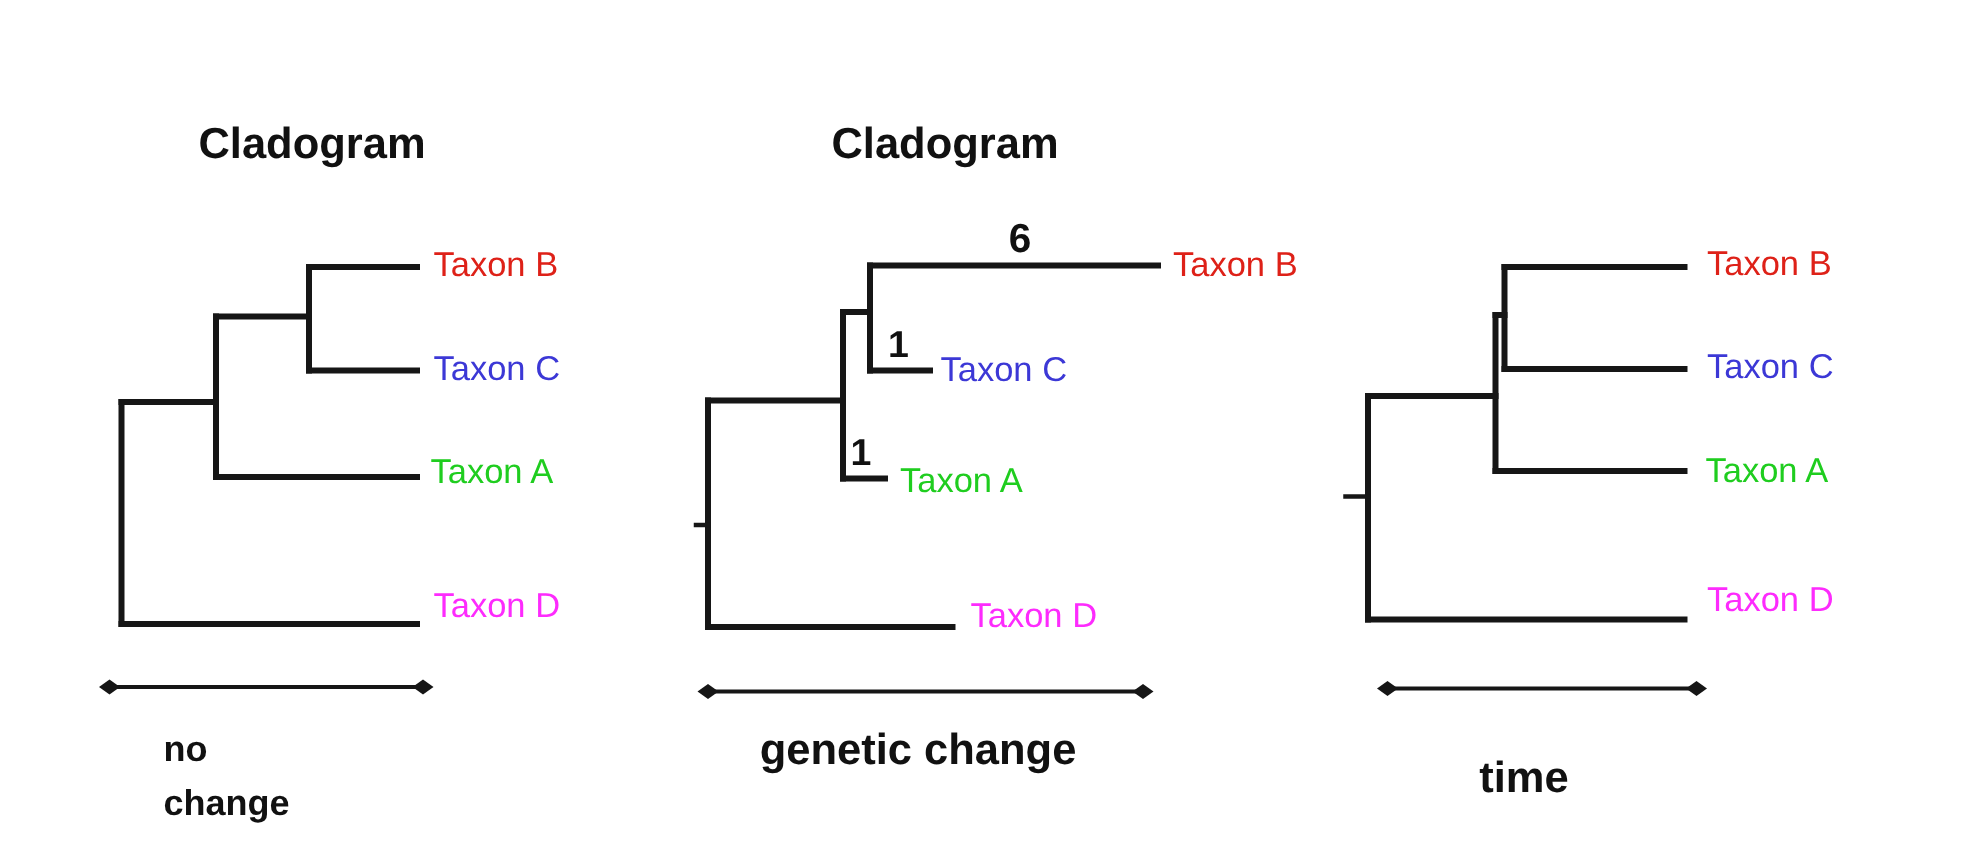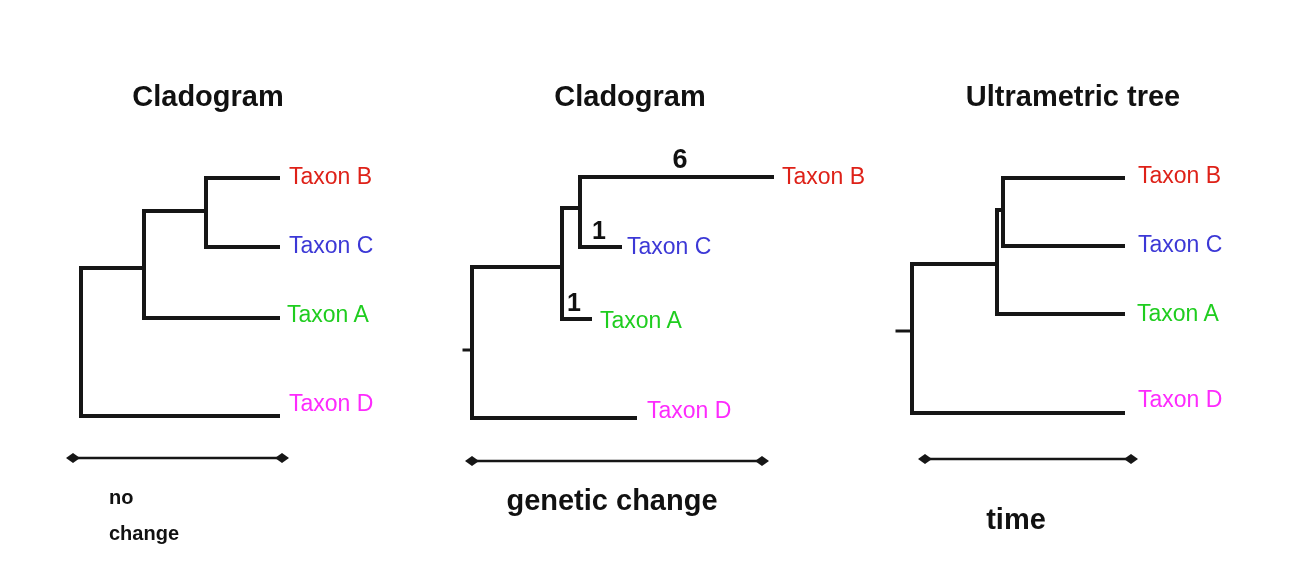--- a/index.html
+++ b/index.html
@@ -12,21 +12,21 @@
   .tree line { stroke:#161616; stroke-width:4; stroke-linecap:square; }
   .tree line.tick { stroke-width:3; }
   .axis-arrow line { stroke:#161616; stroke-width:2.6; stroke-linecap:butt; }
   .axis-arrow polygon { fill:#161616; stroke:none; }
   .txt { position:absolute; white-space:nowrap; color:#111111; line-height:1.05; }
   .panel-title { font-size:29px; font-weight:bold; transform:translateX(-50%); }
   .taxon-label { font-size:23px; font-weight:normal; }
   .branch-num { font-weight:bold; transform:translateX(-50%); }
   .num-big { font-size:27px; }
   .num-small { font-size:25px; }
-  .axis-label { font-size:20px; font-weight:bold; }
+  .axis-label { font-size:24px; font-weight:bold; }
   .axis-label-center { font-size:29px; font-weight:bold; transform:translateX(-50%); }
 </style>
 </head>
 <body>
 
 <div class="stage">
 
   <svg class="lines-layer" width="1316" height="573" viewBox="0 0 1316 573">
     <g style="stroke: rgb(22, 22, 22);">
 
@@ -82,21 +82,20 @@
         <line x1="925" y1="459" x2="1131" y2="459"></line>
         <polygon points="918,459 925,454 932,459 925,464"></polygon>
         <polygon points="1124,459 1131,454 1138,459 1131,464"></polygon>
       </g>
 
     </g>
   </svg>
 
   <div class="txt panel-title" style="left:208px; top:81px;">Cladogram</div>
   <div class="txt panel-title" style="left:630px; top:81px;">Cladogram</div>
-  <div class="txt panel-title" style="left:1073px; top:81px;">Ultrametric tree</div>
 
   <div class="txt taxon-label" style="left: 289px; top: 164px; color: rgb(222, 33, 24);">Taxon B</div>
   <div class="txt taxon-label" style="left: 289px; top: 233px; color: rgb(60, 56, 214);">Taxon C</div>
   <div class="txt taxon-label" style="left: 287px; top: 302px; color: rgb(31, 205, 31);">Taxon A</div>
   <div class="txt taxon-label" style="left: 289px; top: 391px; color: rgb(253, 43, 253);">Taxon D</div>
 
   <div class="txt taxon-label" style="left: 782px; top: 164px; color: rgb(222, 33, 24);">Taxon B</div>
   <div class="txt taxon-label" style="left: 627px; top: 234px; color: rgb(60, 56, 214);">Taxon C</div>
   <div class="txt taxon-label" style="left: 600px; top: 308px; color: rgb(31, 205, 31);">Taxon A</div>
   <div class="txt taxon-label" style="left: 647px; top: 398px; color: rgb(253, 43, 253);">Taxon D</div>

